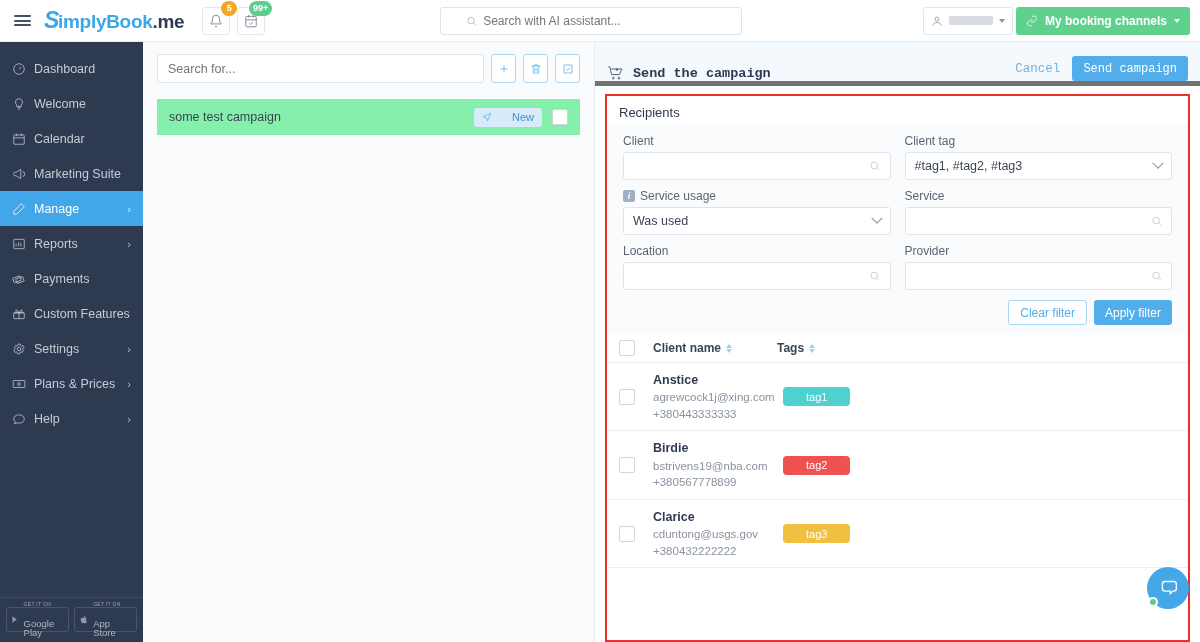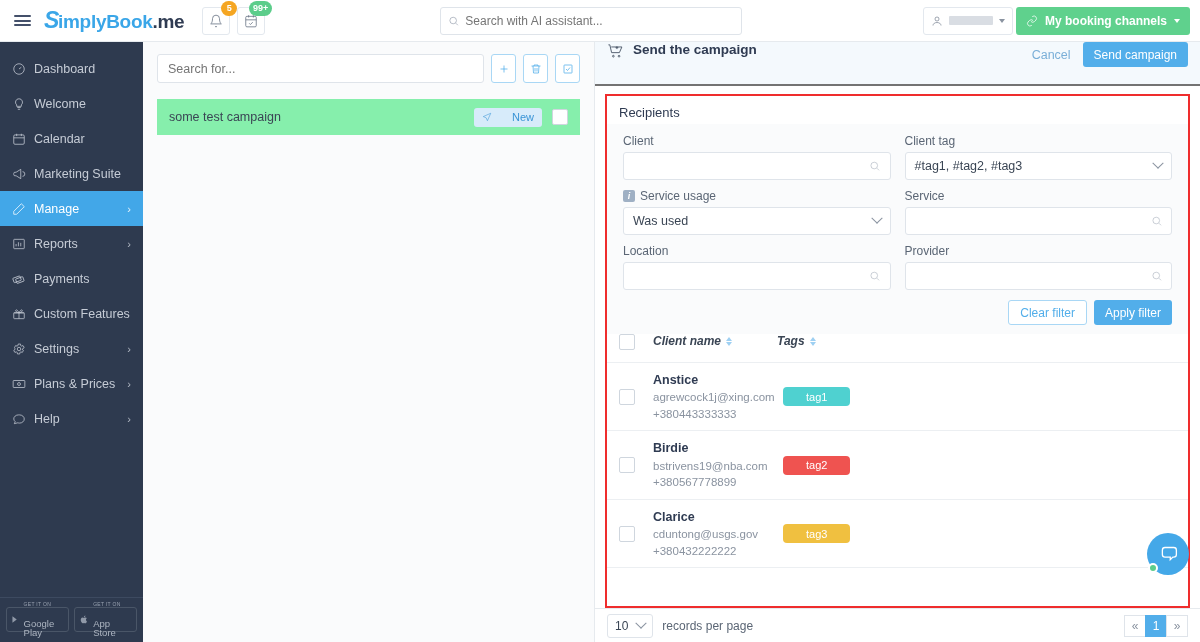--- a/index.html
+++ b/index.html
@@ -40,21 +40,21 @@
     border-radius: 8px; color: #fff; font-size: 9px; font-weight: 700;
     display: flex; align-items: center; justify-content: center; line-height: 1;
   }
   .badge.orange { background: #f5a623; }
   .badge.green  { background: #5ccd8b; }
 
   .search-ai {
     position: absolute; left: 440px; top: 7px;
     width: 302px; height: 28px;
     border: 1px solid #dfe4ea; border-radius: 3px; background: #fff;
-    display: flex; align-items: center; padding: 0 7px; cursor: text;
+    display: flex; align-items: center; padding: 0 25px; cursor: text;
   }
   .search-ai svg { width: 12px; height: 12px; stroke: #9aa3b0; fill: none; stroke-width: 1.5; margin-right: 6px; }
   .search-ai input { border: 0; outline: 0; font-size: 12px; color: #9aa3b0; font-family: inherit; width: 100%; background: transparent; }
 
   .topright { margin-left: auto; display: flex; align-items: center; gap: 3px; padding-right: 10px; }
   .userbox {
     height: 28px; border: 1px solid #e3e8ee; border-radius: 3px; background: #fff;
     display: flex; align-items: center; gap: 6px; padding: 0 7px; cursor: pointer;
   }
   .userbox svg { width: 12px; height: 12px; stroke: #6b7687; fill: none; stroke-width: 1.3; }
@@ -125,22 +125,22 @@
     height: 19px; padding: 0 8px; font-size: 11px;
     display: flex; align-items: center; gap: 20px; margin-right: 10px;
   }
   .new-badge svg { width: 10px; height: 10px; stroke: #3a94d6; fill: none; stroke-width: 1.3; }
   .chk { width: 16px; height: 16px; border: 1px solid #cfd6de; border-radius: 2px; background: #fff; cursor: pointer; }
 
   
   .rightcol { flex: 1; display: flex; flex-direction: column; min-width: 0; background: #fff; }
   .panel-head {
     height: 44px; min-height: 44px; background: #f4f9fd;
-    border-bottom: 2px solid #737373;
-    display: flex; align-items: flex-start; padding: 0 12px;
+    border-bottom: 5px solid #737373;
+    display: flex; align-items: flex-end; padding: 0 12px; font-family: Liberation Mono, monospace;
   }
   .panel-head svg.cart { width: 17px; height: 17px; stroke: #4a5668; fill: none; stroke-width: 1.3; margin-right: 9px; }
   .panel-title { font-size: 13.5px; font-weight: 700; color: #2f3b52; }
   .panel-actions { margin-left: auto; display: flex; align-items: center; gap: 12px; }
   .link-btn { color: #7aafd8; font-size: 12.5px; cursor: pointer; }
   .blue-btn {
     background: #52aeea; color: #fff; border-radius: 3px; border: 0;
     height: 25px; padding: 0 11px; font-size: 12px; font-family: inherit; cursor: pointer;
   }
 
@@ -166,21 +166,21 @@
   .fctl svg.mag { width: 12px; height: 12px; stroke: #b6bdc7; fill: none; stroke-width: 1.5; }
   .chev-dn { width: 8px; height: 8px; border-right: 1.5px solid #8a93a0; border-bottom: 1.5px solid #8a93a0; transform: rotate(45deg) translate(-2px,-2px); }
   .fbtns { display: flex; justify-content: flex-end; gap: 7px; padding-top: 1px; }
   .ghost-btn {
     height: 25px; padding: 0 11px; border: 1px solid #a9d7f5; border-radius: 3px;
     background: #fff; color: #52aeea; font-size: 12px; font-family: inherit; cursor: pointer;
   }
 
   
   .tbl { flex: 1; overflow: hidden; }
-  .thead { display: flex; align-items: flex-start; height: 29px; border-bottom: 1px solid #eceff2; padding: 0 0 0 12px; font-style: italic; }
+  .thead { display: flex; align-items: center; height: 29px; border-bottom: 1px solid #eceff2; padding: 0 0 0 12px; }
   .th-chk { width: 34px; display: flex; align-items: center; }
   .th { font-size: 12px; font-weight: 700; color: #3a4554; display: flex; align-items: center; gap: 5px; }
   .th.name { width: 124px; }
   .sort { display: inline-flex; flex-direction: column; gap: 1px; }
   .sort i { width: 0; height: 0; border-left: 3.5px solid transparent; border-right: 3.5px solid transparent; display: block; }
   .sort i.up { border-bottom: 4px solid #9ed0f2; }
   .sort i.dn { border-top: 4px solid #9ed0f2; }
   .trow { display: flex; align-items: center; min-height: 58px; border-bottom: 1px solid #eceff2; padding: 0 0 0 12px; }
   .td-chk { width: 34px; display: flex; align-items: center; }
   .td-name { width: 124px; padding: 8px 0; }
@@ -620,28 +620,16 @@
         </div>
 
         <div class="chat">
           <svg viewBox="0 0 24 24">
               <path d="M8 4h10a3 3 0 0 1 3 3v5a3 3 0 0 1-3 3h-1l-3 3v-3H8a3 3 0 0 1-3-3V7a3 3 0 0 1 3-3z"></path>
             </svg>
           <span class="dot"></span>
         </div>
       </div>
 
-      <div class="panel-foot">
-        <div class="perpage">
-          <span class="v">10</span>
-          <span class="chev-dn"></span>
-        </div>
-        <span class="pp-label">records per page</span>
-        <div class="pager">
-          <span class="pg">«</span>
-          <span class="pg active">1</span>
-          <span class="pg">»</span>
-        </div>
-      </div>
 
     </div>
   </div>
 </div>
 
 </body></html>

